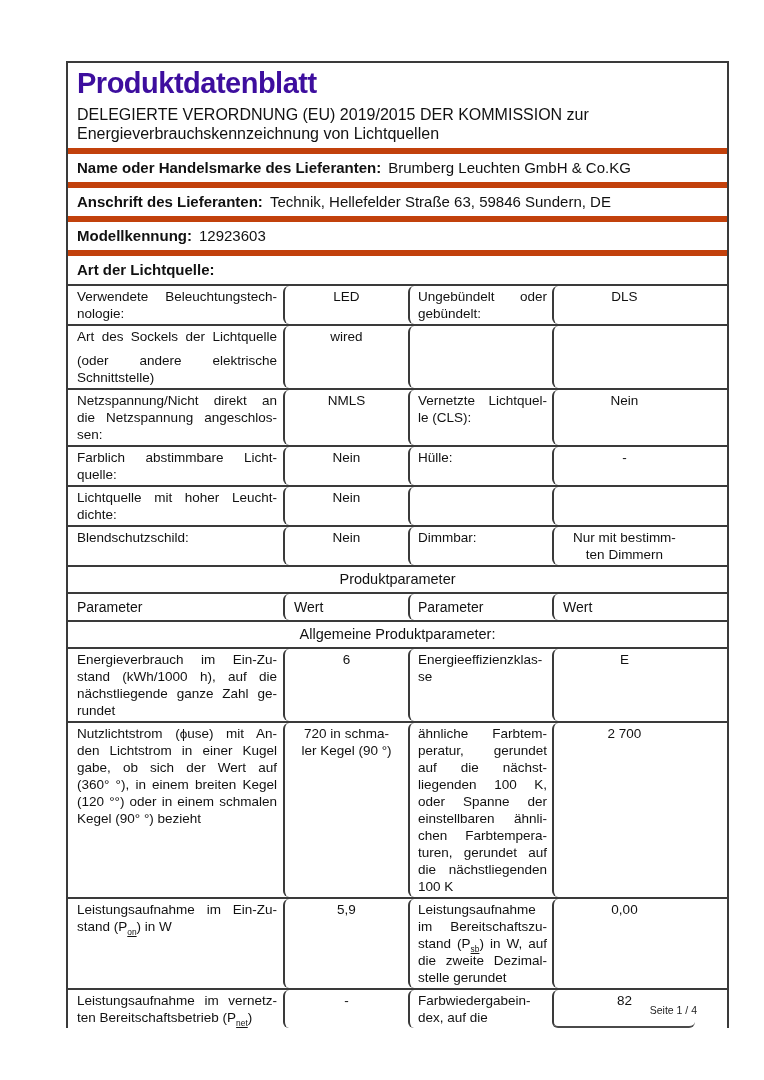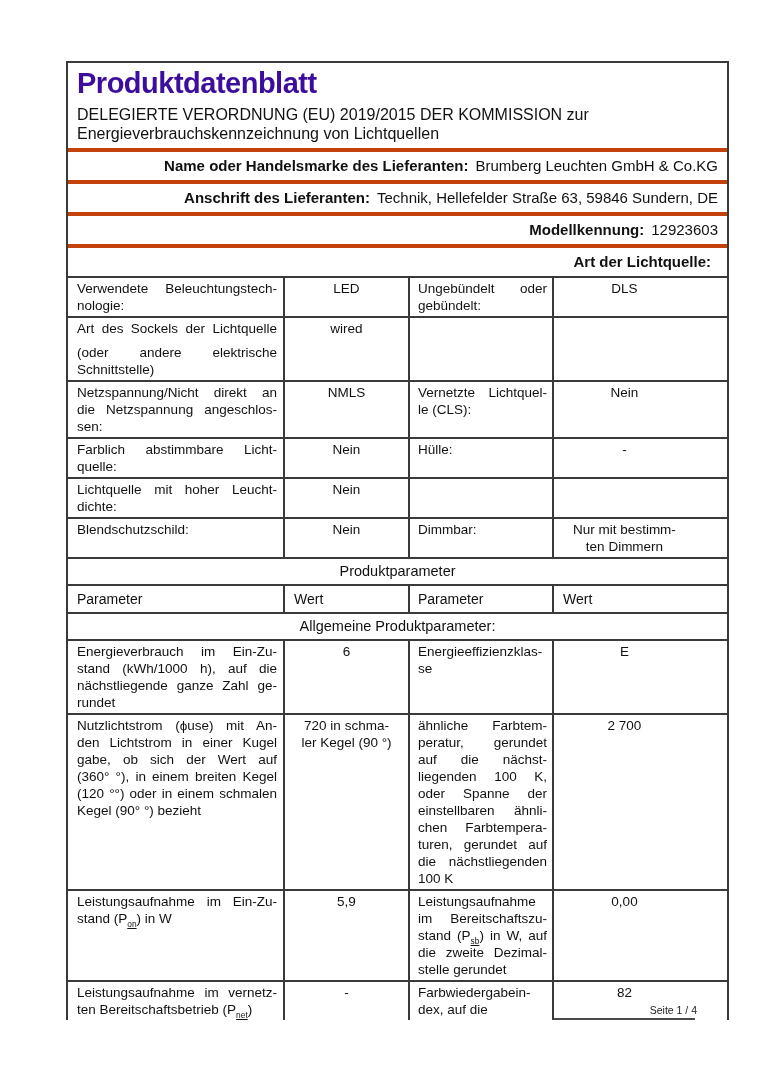--- a/index.html
+++ b/index.html
@@ -26,39 +26,39 @@
   .title {
     font-size: 29px;
     font-weight: bold;
     line-height: 33px;
     color: #3d0e9e;
     letter-spacing: -0.5px;
   }
   .subtitle { margin-top: 5px; font-size: 16px; line-height: 19px; }
   
   .irow {
-    border-top: 4px solid #c2410c;
+    border-top: 6px solid #c2410c;
     padding: 4px 9px;
     font-size: 15px;
     line-height: 20px;
-    text-align: right;
   }
   .lbl { font-weight: bold; }
   .val { margin-left: 7px; }
   
   .g-row {
     border-top: 2px solid #3a3a3a;
     display: grid;
     grid-template-columns: 215px 125px 144px 143px;
   }
   .cell {
     padding: 2px 6px 2px 9px;
     font-size: 13.5px;
     line-height: 17px;
     overflow: hidden;
+    border-radius: 6px;
   }
   .cell + .cell { border-left: 2px solid #3a3a3a; }
   .c3 { padding: 2px 5px 2px 8px; }
   .cv { text-align: center; padding: 2px 3px; }
   .ln { min-height: 0; }
   .ln:empty { height: 7px; }
   .just .ln:not(:last-child) { text-align: justify; text-align-last: justify; }
   sub { font-size: 0.62em; line-height: 0; text-decoration: underline; }
   
   .sec-title {

